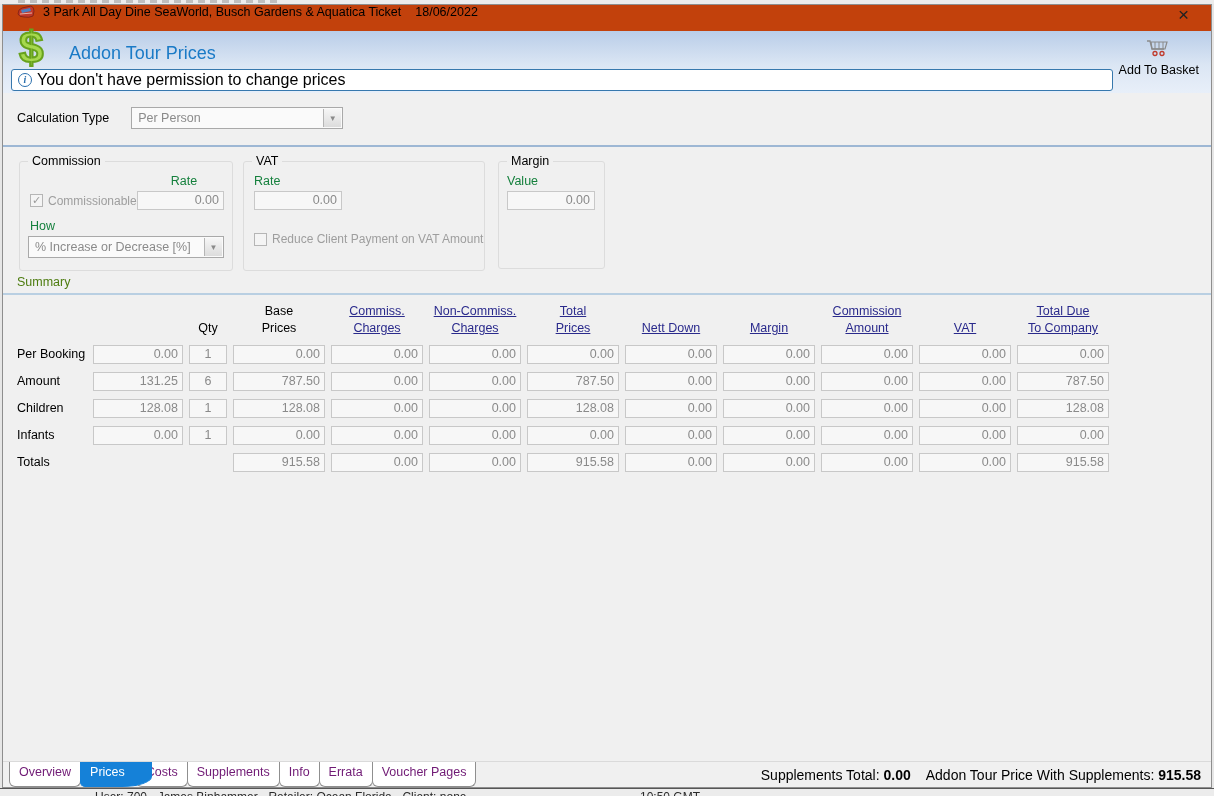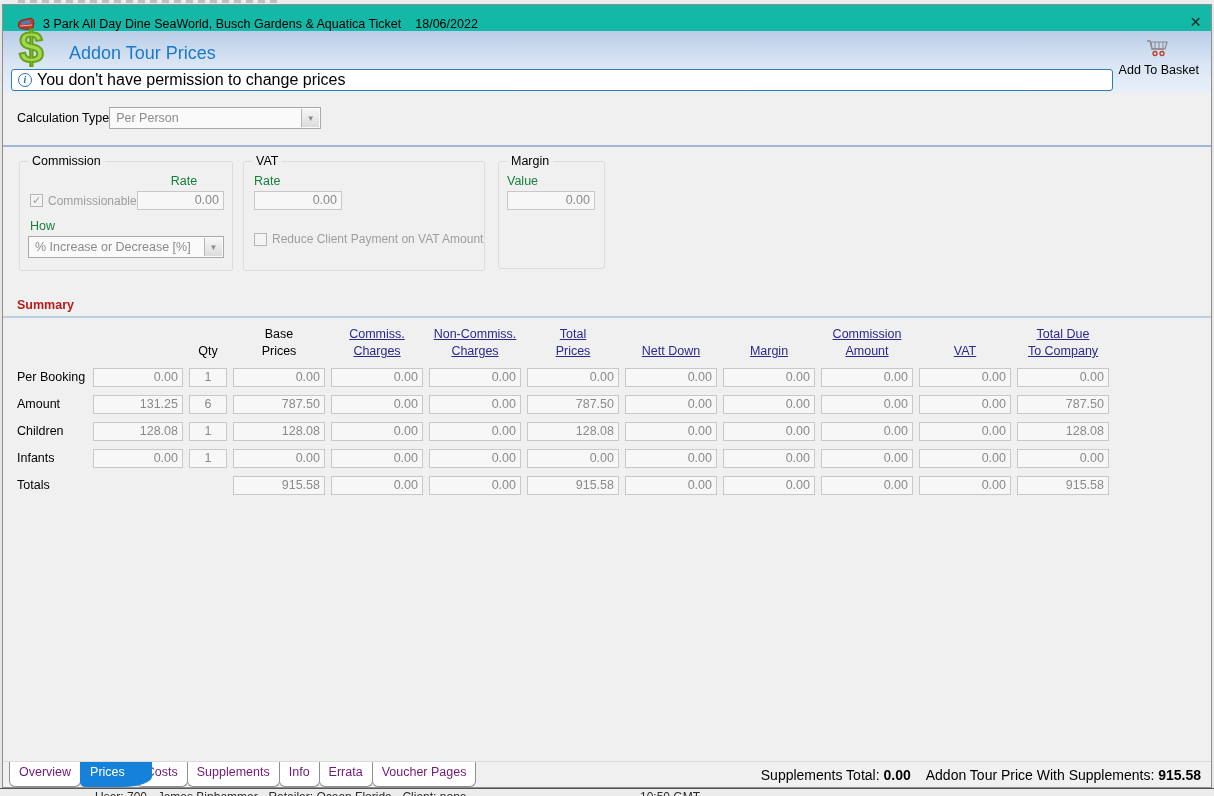--- a/index.html
+++ b/index.html
@@ -8,21 +8,21 @@
 
   
   .behind-top { position:absolute; top:0; left:0; width:100%; height:4px; background:#ececec; }
   .behind-top .marks { position:absolute; left:18px; top:0; width:260px; height:3px;
     background:repeating-linear-gradient(90deg,#9a9a9a 0 7px,transparent 7px 12px); opacity:.55; }
 
   .dialog { position:absolute; top:4px; left:2px; width:1210px; height:784px;
     background:#f0f0f0; border:1px solid #8e8e8e; }
 
   
-  .titlebar { height:26px; background:#14b8a6; display:flex; align-items:flex-end; padding:0 6px 0 14px; }
+  .titlebar { height:26px; background:#c2410c; display:flex; align-items:flex-start; padding:0 18px 0 14px; }
   .titleicon { width:18px; height:14px; margin-right:8px; flex:0 0 auto; }
   .titletext { font-size:12.5px; color:#000; }
   .titledate { font-size:12.5px; color:#000; margin-left:14px; }
   .closebtn { margin-left:auto; font-size:19px; line-height:19px; color:#222; cursor:default; padding:0 4px; }
 
   
   .band { position:relative; height:62px; background:linear-gradient(to bottom,#b9cde8 0%,#dbe6f4 55%,#e8eff9 100%); }
   .dollar { position:absolute; left:16px; top:-8px; font-size:44px; font-weight:bold;
     color:#a6d84e; -webkit-text-stroke:2px #67a21d; letter-spacing:-2px; }
   .bandtitle { position:absolute; left:66px; top:12px; font-size:18px; color:#1a7ac6; }
@@ -38,21 +38,21 @@
   
   .content { position:relative; }
   .calcrow { margin:14px 0 0 14px; display:flex; align-items:center; }
   .calclabel { font-size:12.5px; color:#000; }
   .combo { position:relative; height:22px; background:#fafafa; border:1px solid #a9a9a9;
     display:flex; align-items:center; color:#8b8b8b; font-size:12.5px; padding-left:6px; }
   .combo .arrowbox { position:absolute; right:1px; top:1px; bottom:1px; width:18px;
     background:linear-gradient(#f6f6f6,#dcdcdc); border-left:1px solid #b5b5b5;
     display:flex; align-items:center; justify-content:center; }
   .combo .arrowbox span { font-size:8px; color:#8a8a8a; }
-  .calccombo { width:212px; margin-left:0; }
+  .calccombo { width:212px; margin-left:22px; }
 
   .sepline { margin-top:16px; height:2px; background:#9db7d4; }
 
   .groups { display:flex; align-items:flex-start; margin:14px 0 0 16px; }
   .groupbox { position:relative; border:1px solid #dcdcdc; border-radius:3px; background:#f0f0f0; }
   .gtitle { position:absolute; top:-8px; left:8px; background:#f0f0f0; padding:0 4px; font-size:12.5px; color:#000; }
   .g-commission { width:214px; height:110px; }
   .g-vat { width:242px; height:110px; margin-left:10px; }
   .g-margin { width:107px; height:108px; margin-left:13px; }
 
@@ -70,21 +70,21 @@
   .howcombo { width:196px; margin-left:8px; }
 
   .vatratehdr { margin:12px 0 3px 10px; }
   .g-vat .num-input { width:88px; margin-left:10px; display:block; }
   .vatcbxrow { display:flex; align-items:center; margin:22px 0 0 10px; }
 
   .marginvalhdr { margin:12px 0 3px 8px; }
   .g-margin .num-input { width:88px; margin-left:8px; display:block; }
 
   
-  .sumtitle { margin:27px 0 4px 14px; font-size:12.5px; font-weight:bold; color:#b91c1c; }
+  .sumtitle { margin:4px 0 4px 14px; font-size:12.5px; font-weight:normal; color:#4d7c0f; }
   .sumline { height:2px; background:#b9cfe2; }
   .sgrid { display:grid; grid-template-columns:70px 90px 38px repeat(9,92px); column-gap:6px; margin-left:14px; }
   .hgrid { margin-top:8px; align-items:end; }
   .hcell { display:flex; flex-direction:column; justify-content:flex-end; text-align:center;
     font-size:12.5px; color:#000; }
   .hcell span { line-height:17px; min-height:17px; }
   .hcell.hlink span:not(:empty) { color:#2a2a8c; text-decoration:underline; cursor:default; }
   .drow { margin-top:8px; align-items:center; }
   .rowlabel { font-size:12.5px; color:#000; line-height:19px; }
   .cellbox { height:19px; border:1px solid #c8c8c8; background:#f7f7f7; color:#8a8a8a;

